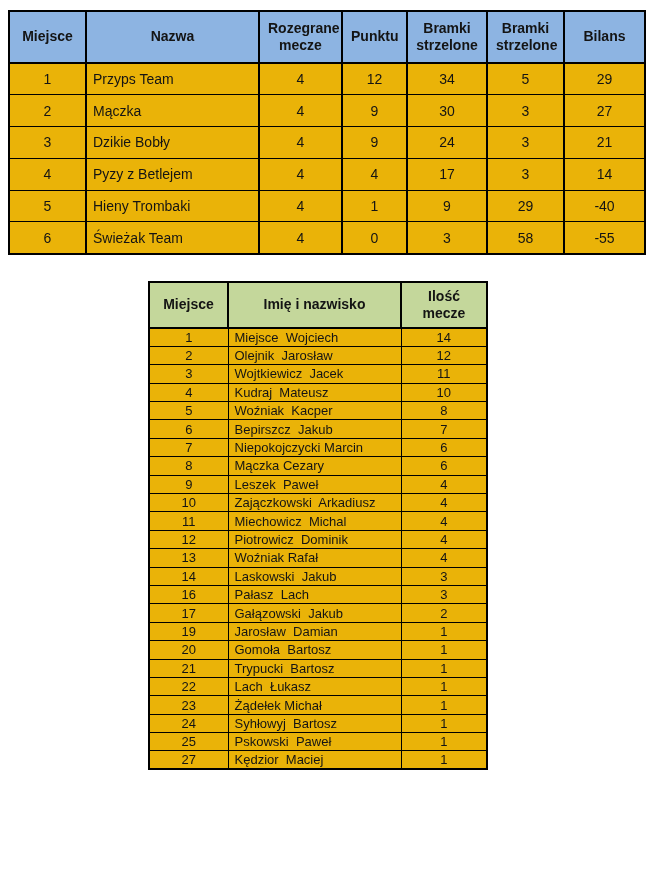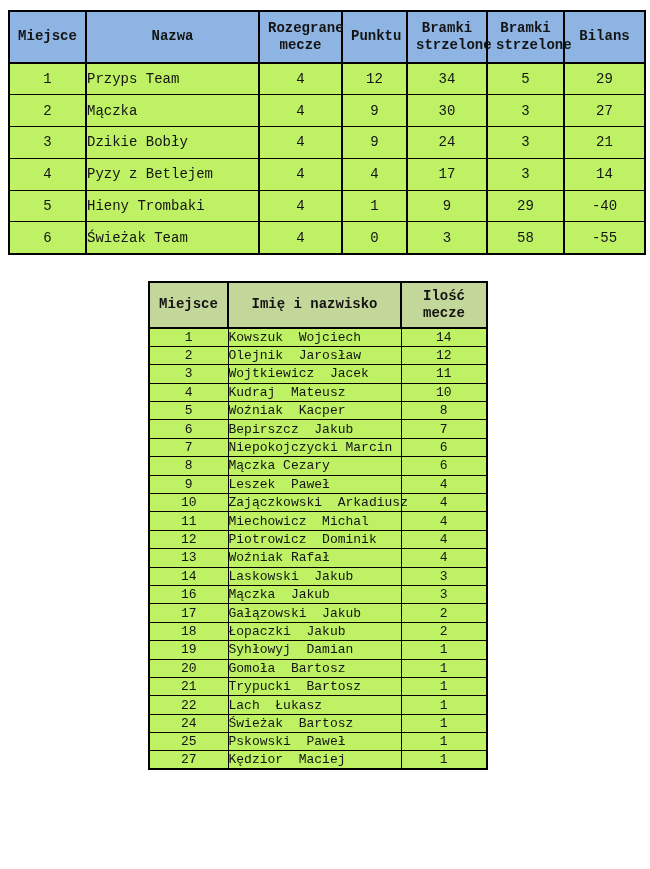--- a/index.html
+++ b/index.html
@@ -11,40 +11,39 @@
     background: #ffffff;
     font-family: "Liberation Sans", sans-serif;
     color: #141414;
   }
   body { position: relative; }
 
   table {
     position: absolute;
     border-collapse: collapse;
     table-layout: fixed;
-    background: #bef264;
-    font-family: Liberation Mono, monospace;
+    background: #eab308;
   }
 
   th {
     font-weight: bold;
     font-size: 14px;
     text-align: center;
     vertical-align: middle;
     line-height: 1.25;
     padding: 2px 8px;
   }
 
   td {
     vertical-align: middle;
     padding: 0;
   }
 
   .num { text-align: center; }
-  .txt { text-align: left; white-space: pre; }
+  .txt { text-align: left; padding-left: 6px; white-space: pre; }
 
   
   #standings {
     left: 8px;
     top: 10px;
     width: 636px;
     font-size: 14px;
     border: 2px solid #000;
   }
   #standings th {
@@ -169,21 +168,21 @@
   <thead>
     <tr>
       <th>Miejsce</th>
       <th>Imię i nazwisko</th>
       <th>Ilość mecze</th>
     </tr>
   </thead>
   <tbody>
       <tr>
         <td class="num">1</td>
-        <td class="txt">Kowszuk  Wojciech</td>
+        <td class="txt">Miejsce  Wojciech</td>
         <td class="num">14</td>
       </tr>
       <tr>
         <td class="num">2</td>
         <td class="txt">Olejnik  Jarosław</td>
         <td class="num">12</td>
       </tr>
       <tr>
         <td class="num">3</td>
         <td class="txt">Wojtkiewicz  Jacek</td>
@@ -239,56 +238,56 @@
         <td class="txt">Woźniak Rafał</td>
         <td class="num">4</td>
       </tr>
       <tr>
         <td class="num">14</td>
         <td class="txt">Laskowski  Jakub</td>
         <td class="num">3</td>
       </tr>
       <tr>
         <td class="num">16</td>
-        <td class="txt">Mączka  Jakub</td>
+        <td class="txt">Pałasz  Lach</td>
         <td class="num">3</td>
       </tr>
       <tr>
         <td class="num">17</td>
         <td class="txt">Gałązowski  Jakub</td>
         <td class="num">2</td>
       </tr>
       <tr>
-        <td class="num">18</td>
-        <td class="txt">Łopaczki  Jakub</td>
-        <td class="num">2</td>
-      </tr>
-      <tr>
         <td class="num">19</td>
-        <td class="txt">Syhłowyj  Damian</td>
+        <td class="txt">Jarosław  Damian</td>
         <td class="num">1</td>
       </tr>
       <tr>
         <td class="num">20</td>
         <td class="txt">Gomoła  Bartosz</td>
         <td class="num">1</td>
       </tr>
       <tr>
         <td class="num">21</td>
         <td class="txt">Trypucki  Bartosz</td>
         <td class="num">1</td>
       </tr>
       <tr>
         <td class="num">22</td>
         <td class="txt">Lach  Łukasz</td>
         <td class="num">1</td>
       </tr>
       <tr>
+        <td class="num">23</td>
+        <td class="txt">Żądełek Michał</td>
+        <td class="num">1</td>
+      </tr>
+      <tr>
         <td class="num">24</td>
-        <td class="txt">Świeżak  Bartosz</td>
+        <td class="txt">Syhłowyj  Bartosz</td>
         <td class="num">1</td>
       </tr>
       <tr>
         <td class="num">25</td>
         <td class="txt">Pskowski  Paweł</td>
         <td class="num">1</td>
       </tr>
       <tr>
         <td class="num">27</td>
         <td class="txt">Kędzior  Maciej</td>

